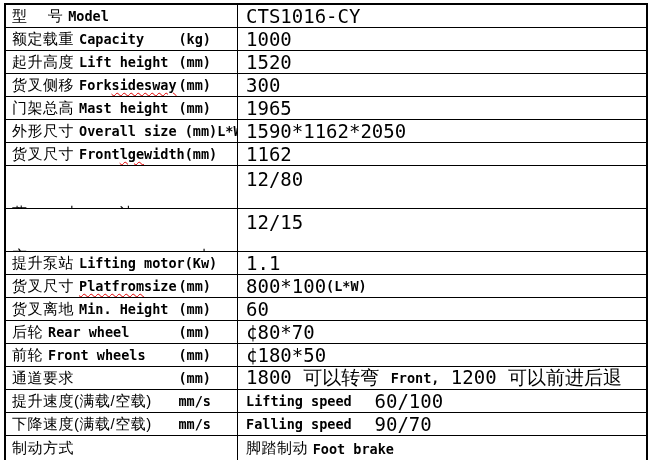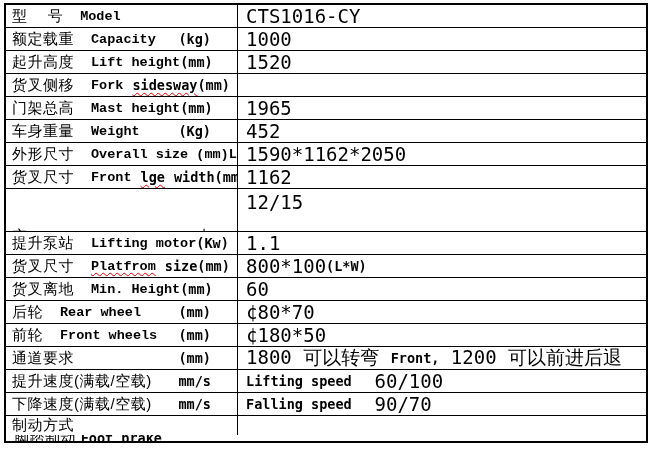--- a/index.html
+++ b/index.html
@@ -3,30 +3,30 @@
 <meta charset="utf-8">
 <style>
   html,body{margin:0;padding:0;}
   body{width:648px;height:460px;background:#ffffff;overflow:hidden;
        font-family:"Liberation Sans",sans-serif;color:#000;}
   .page{position:relative;width:648px;height:460px;background:#fff;}
   .spec-table{position:absolute;left:4px;top:3px;width:640px;
       border:2px solid #000;background:#fff;display:flex;flex-direction:column;}
   .row{display:flex;height:23px;border-bottom:1px solid #000;box-sizing:border-box;}
   .row.dbl{height:43px;}
-  .row.last{height:25px;border-bottom:none;flex-direction:column;}
+  .row.last{height:25px;border-bottom:none;}
   .lcell{width:232px;min-width:232px;box-sizing:border-box;border-right:1px solid #000;
       display:flex;align-items:center;padding:0 26px 0 6px;white-space:pre;overflow:hidden;}
   .vcell{flex:1;display:flex;align-items:center;padding:0 4px 0 8px;white-space:pre;overflow:hidden;}
   .row.dbl .lcell{display:block;padding:1px 0 0 6px;}
   .row.dbl .vcell{align-items:flex-start;padding-top:2px;}
   .cn{font-size:15px;letter-spacing:0.5px;}
   .b{font-weight:bold;font-family:"DejaVu Sans Mono","Liberation Mono",monospace;font-size:13.5px;}
-  .en{margin-left:17px;font-family:Liberation Mono, monospace;}
-  .en2{margin-left:9px;}
+  .en{margin-left:5px;}
+  .en2{margin-left:0;}
   .unit{margin-left:auto;}
   .val{font-family:"DejaVu Sans Mono","Liberation Mono",monospace;font-size:19px;}
   .err{text-decoration:underline wavy #e00000;text-decoration-thickness:1px;text-underline-offset:2px;}
   .l1{display:flex;justify-content:space-between;padding-right:8px;line-height:20px;}
   .l1.charger{padding-right:24px;}
 </style>
 </head>
 <body>
 
 <div class="page">
@@ -64,43 +64,36 @@
       </div>
     </div>
 
     <div class="row">
       <div class="lcell">
         <span class="cn">货叉侧移</span>
         <span class="b en">Fork</span>
         <span class="b en2 err">sidesway</span>
         <span class="b unit">(mm)</span>
       </div>
+      <div class="vcell">
+        <span class="val">300</span>
+      </div>
     </div>
 
     <div class="row">
       <div class="lcell">
         <span class="cn">门架总高</span>
         <span class="b en">Mast height</span>
         <span class="b unit">(mm)</span>
       </div>
       <div class="vcell">
         <span class="val">1965</span>
       </div>
     </div>
 
-    <div class="row">
-      <div class="lcell">
-        <span class="cn">车身重量</span>
-        <span class="b en">Weight</span>
-        <span class="b unit">(Kg)</span>
-      </div>
-      <div class="vcell">
-        <span class="val">452</span>
-      </div>
-    </div>
 
     <div class="row">
       <div class="lcell">
         <span class="cn">外形尺寸</span>
         <span class="b en">Overall size (mm)L*W*H</span>
       </div>
       <div class="vcell">
         <span class="val">1590*1162*2050</span>
       </div>
     </div>
@@ -111,20 +104,34 @@
         <span class="b en">Front</span>
         <span class="b en2 err">lge</span>
         <span class="b en2">width</span>
         <span class="b unit">(mm)</span>
       </div>
       <div class="vcell">
         <span class="val">1162</span>
       </div>
     </div>
 
+    <div class="row dbl">
+      <div class="lcell">
+        <div class="l1">
+          <span class="cn">蓄</span>
+          <span class="cn">电</span>
+          <span class="cn">池</span>
+          <span class="b">Battery</span>
+        </div>
+        
+      </div>
+      <div class="vcell">
+        <span class="val">12/80</span>
+      </div>
+    </div>
 
     <div class="row dbl">
       <div class="lcell">
         <div class="l1 charger">
           <span class="cn">充</span>
           <span class="cn">电</span>
         </div>
         
       </div>
       <div class="vcell">

